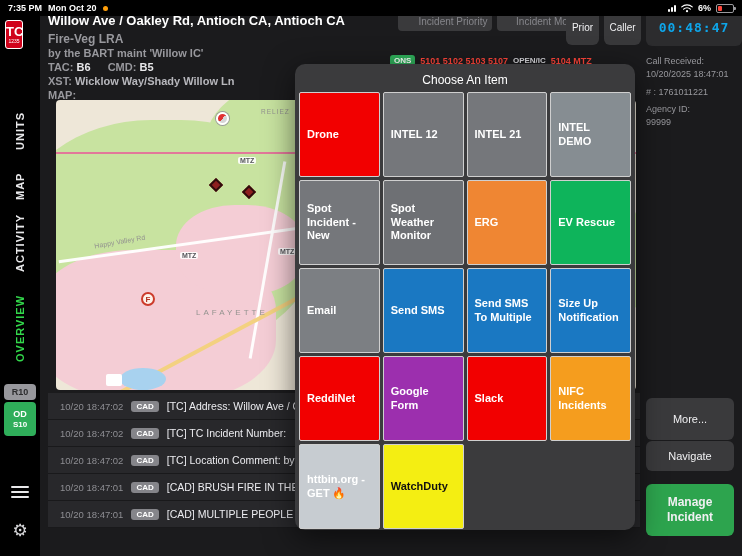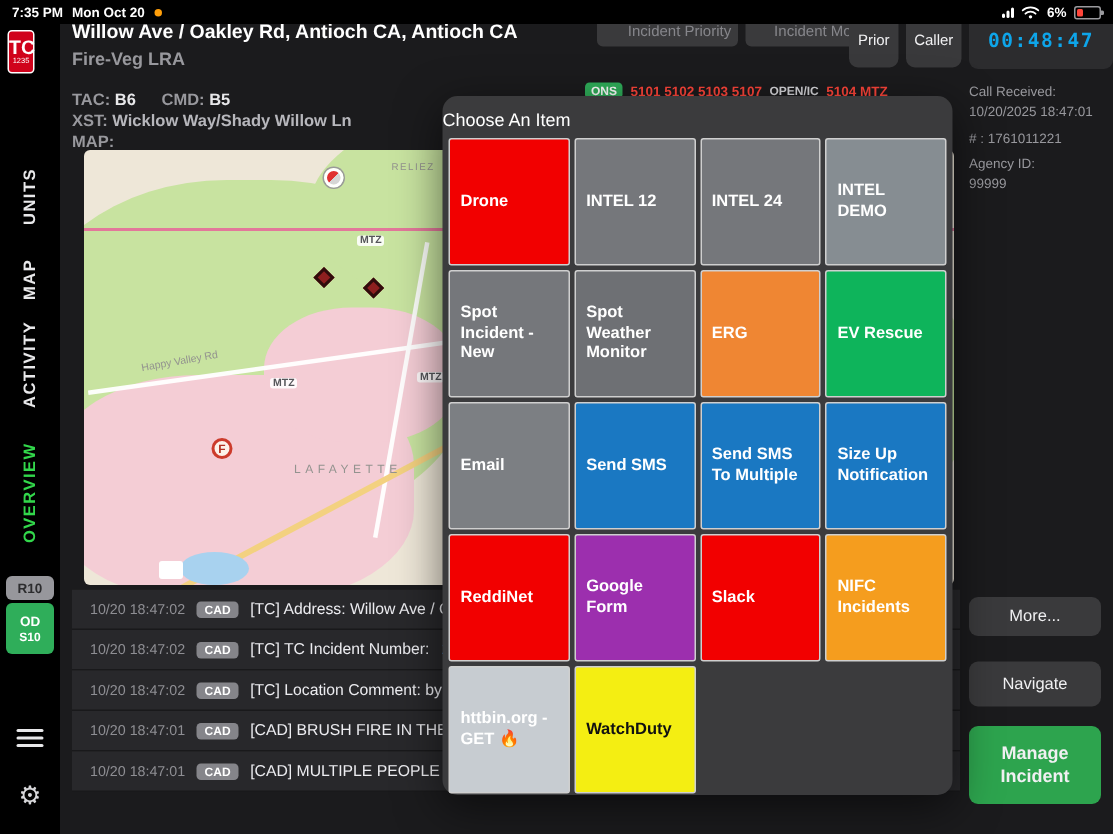--- a/index.html
+++ b/index.html
@@ -63,21 +63,21 @@
   .timer { position:absolute; left:646px; top:8px; width:96px; height:38px; background:#2c2c2e; border-radius:6px;
     display:flex; align-items:center; justify-content:center; color:#0ea5e9; font-family:"DejaVu Sans Mono", monospace;
     font-size:13px; font-weight:bold; letter-spacing:1px; z-index:2; }
   .call-info { position:absolute; left:646px; top:56px; width:92px; color:#98989d; font-size:9px; line-height:1.25; z-index:2; }
   .call-info div { margin-bottom:2px; }
   .call-info .gap { margin-top:6px; }
 
   
   .rbtn { position:absolute; left:646px; width:88px; background:#3a3a3c; color:#f0f0f2; font-size:11px;
     border-radius:6px; display:flex; align-items:center; justify-content:center; text-align:center; z-index:6; }
-  #btn-more { top:398px; height:26px; }
+  #btn-more { top:398px; height:42px; }
   #btn-navigate { top:441px; height:30px; }
   #btn-manage { top:484px; height:52px; background:#2da44e; font-weight:bold; font-size:12px; line-height:1.25; padding:0 12px; }
 
   
   .map { position:absolute; left:56px; top:100px; width:580px; height:290px; background:#eee7d8;
     border-radius:4px; overflow:hidden; z-index:1; }
   .blob { position:absolute; }
   .g { background:#c8e3a0; }
   .p { background:#f4cdd5; }
   .road { position:absolute; background:#fff; opacity:.95; }
@@ -99,21 +99,21 @@
   .log-row { height:27px; background:#28282b; border-bottom:1px solid #19191b; display:flex; align-items:center;
     gap:8px; padding:0 12px; white-space:nowrap; overflow:hidden; }
   .log-time { color:#8e8e93; font-size:9.5px; flex:0 0 auto; }
   .log-badge { background:#85858a; color:#fff; font-size:8px; font-weight:bold; padding:1px 5px; border-radius:3px; flex:0 0 auto; }
   .log-text { color:#ececf0; font-size:10.5px; overflow:hidden; }
   .log-link { color:#3f9bff; font-size:10.5px; }
 
   
   .modal { position:absolute; left:295px; top:64px; width:340px; height:466px; background:#3b3b3d;
     border-radius:10px; z-index:10; box-shadow:0 8px 30px rgba(0,0,0,.55); }
-  .modal-title { color:#fff; font-size:12px; padding-top:9px; }
+  .modal-title { text-align:center; color:#fff; font-size:12px; padding-top:9px; }
   .tile-grid { position:absolute; left:4px; right:4px; top:28px; display:grid;
     grid-template-columns:repeat(4,1fr); gap:3px; }
   .tile { height:85px; border:1px solid #cfcfcf; border-radius:2px; display:flex; align-items:center;
     padding:4px 7px; font-size:11px; font-weight:bold; line-height:1.25; text-align:left; cursor:pointer; }
 </style>
 </head>
 <body>
 
 <div id="app">
 
@@ -167,20 +167,21 @@
     <div class="hamburger">
         <i></i>
         <i></i>
         <i></i>
       </div>
     <div class="gear">⚙</div>
   </div>
 
   <div class="hdr-title">Willow Ave / Oakley Rd, Antioch CA, Antioch CA</div>
   <div class="hdr-type">Fire-Veg LRA</div>
+  <div class="hdr-byline">by the BART maint 'Willow IC'</div>
   <div class="hdr-row" style="top:61px;">
     <span>TAC:</span>
     <span class="val" style="margin-right:14px;">B6</span>
     <span>CMD:</span>
     <span class="val">B5</span>
   </div>
   <div class="hdr-row" style="top:75px;">
     <span>XST:</span>
     <span class="val-dim">Wicklow Way/Shady Willow Ln</span>
   </div>
@@ -263,21 +264,21 @@
       <span class="log-badge">CAD</span>
       <span class="log-text">[CAD] MULTIPLE PEOPLE SE</span>
     </div>
   </div>
 
   <div class="modal">
     <div class="modal-title">Choose An Item</div>
     <div class="tile-grid">
       <div class="tile" style="background: rgb(242, 0, 0); color: rgb(255, 255, 255);">Drone</div>
       <div class="tile" style="background: rgb(117, 119, 123); color: rgb(255, 255, 255);">INTEL 12</div>
-      <div class="tile" style="background: rgb(117, 119, 123); color: rgb(255, 255, 255);">INTEL 24</div>
+      <div class="tile" style="background: rgb(117, 119, 123); color: rgb(255, 255, 255);">INTEL 21</div>
       <div class="tile" style="background: rgb(134, 141, 146); color: rgb(255, 255, 255);">INTEL DEMO</div>
       <div class="tile" style="background: rgb(117, 119, 123); color: rgb(255, 255, 255);">Spot Incident - New</div>
       <div class="tile" style="background: rgb(110, 112, 116); color: rgb(255, 255, 255);">Spot Weather Monitor</div>
       <div class="tile" style="background: rgb(239, 134, 51); color: rgb(255, 255, 255);">ERG</div>
       <div class="tile" style="background: rgb(14, 180, 91); color: rgb(255, 255, 255);">EV Rescue</div>
       <div class="tile" style="background: rgb(124, 127, 131); color: rgb(255, 255, 255);">Email</div>
       <div class="tile" style="background: rgb(26, 120, 194); color: rgb(255, 255, 255);">Send SMS</div>
       <div class="tile" style="background: rgb(26, 120, 194); color: rgb(255, 255, 255);">Send SMS To Multiple</div>
       <div class="tile" style="background: rgb(26, 120, 194); color: rgb(255, 255, 255);">Size Up Notification</div>
       <div class="tile" style="background: rgb(242, 0, 0); color: rgb(255, 255, 255);">ReddiNet</div>

